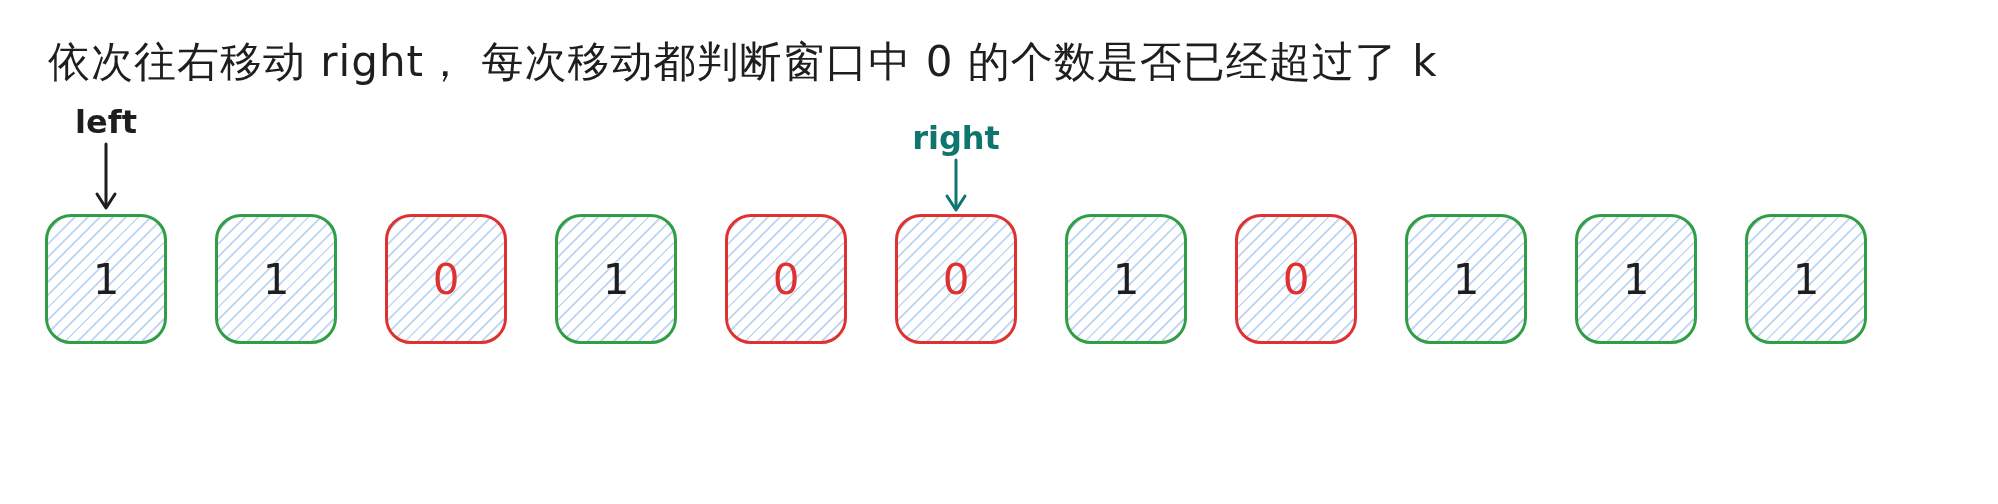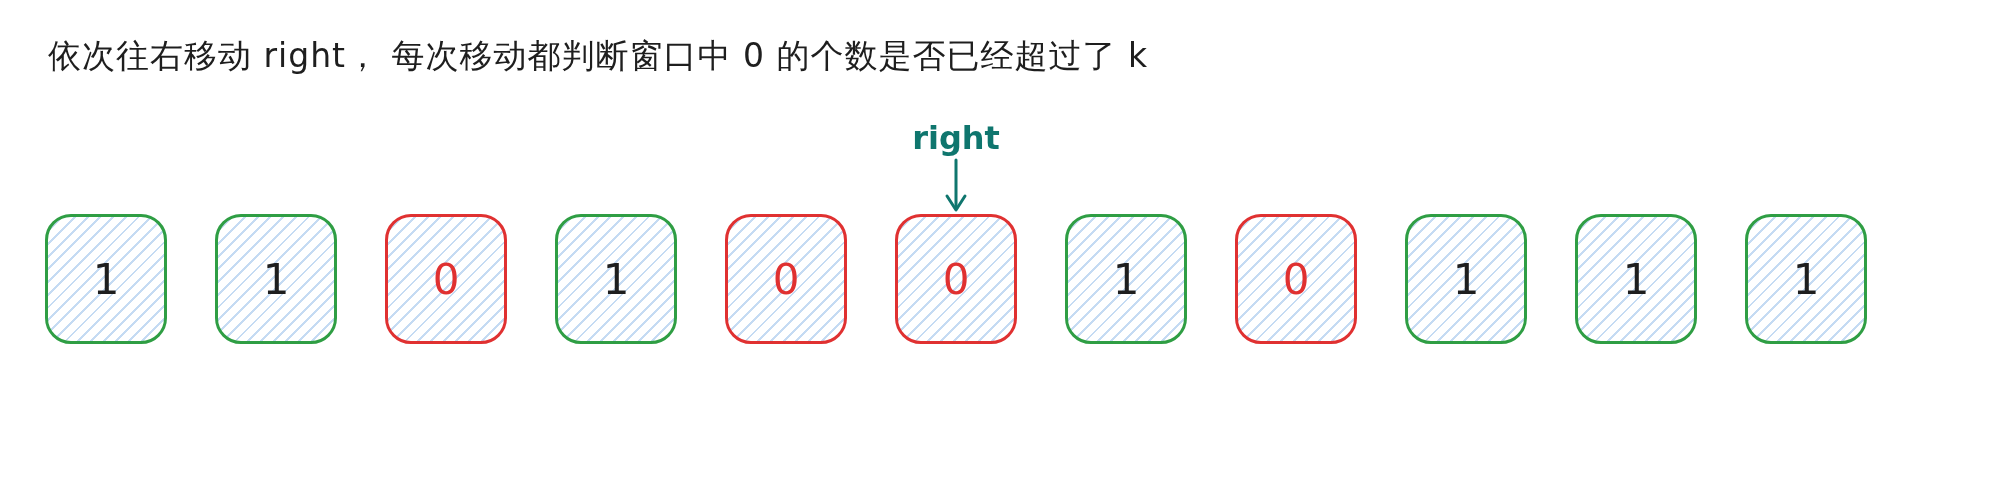--- a/index.html
+++ b/index.html
@@ -16,21 +16,21 @@
     position: relative;
     width: 1998px;
     height: 504px;
     background: #ffffff;
     overflow: hidden;
   }
   .title {
     position: absolute;
     left: 48px;
     top: 34px;
-    font-size: 33px;
+    font-size: 42px;
     font-weight: 500;
     color: #1e1e1e;
     letter-spacing: 1px;
     white-space: nowrap;
   }
   .pointer {
     position: absolute;
     width: 120px;
     display: flex;
     flex-direction: column;
@@ -75,20 +75,27 @@
   .cell[data-color="green"] { border-color: #2f9e44; color: #1e1e1e; }
   .cell[data-color="red"]   { border-color: #e03131; color: #e03131; }
 </style>
 </head>
 <body>
 
 <div class="canvas">
 
   <div class="title">依次往右移动 right， 每次移动都判断窗口中 0 的个数是否已经超过了 k</div>
 
+  <div class="pointer pointer-left">
+    <div class="pointer-label">left</div>
+    <svg class="arrow-svg" width="26" height="70" viewBox="0 0 26 70">
+      <line x1="13" y1="2" x2="13" y2="64" stroke="currentColor" stroke-width="3" stroke-linecap="round"></line>
+      <path d="M4 52 L13 66 L22 52" fill="none" stroke="currentColor" stroke-width="3" stroke-linecap="round" stroke-linejoin="round"></path>
+    </svg>
+  </div>
 
   <div class="pointer pointer-right">
     <div class="pointer-label">right</div>
     <svg class="arrow-svg" width="26" height="56" viewBox="0 0 26 56">
       <line x1="13" y1="2" x2="13" y2="50" stroke="currentColor" stroke-width="3" stroke-linecap="round"></line>
       <path d="M4 38 L13 52 L22 38" fill="none" stroke="currentColor" stroke-width="3" stroke-linecap="round" stroke-linejoin="round"></path>
     </svg>
   </div>
 
   <div class="row">

